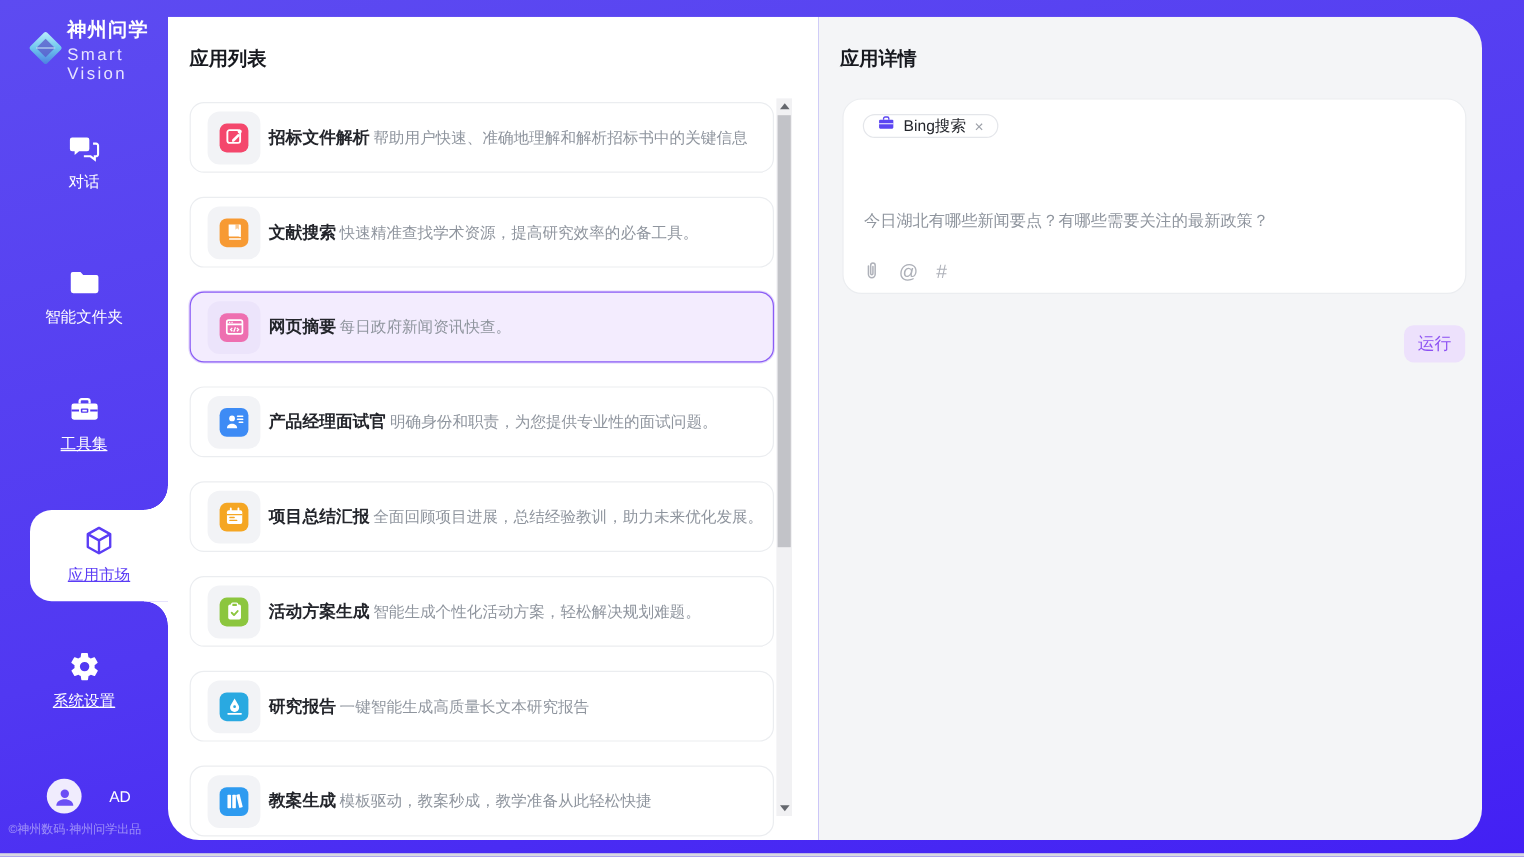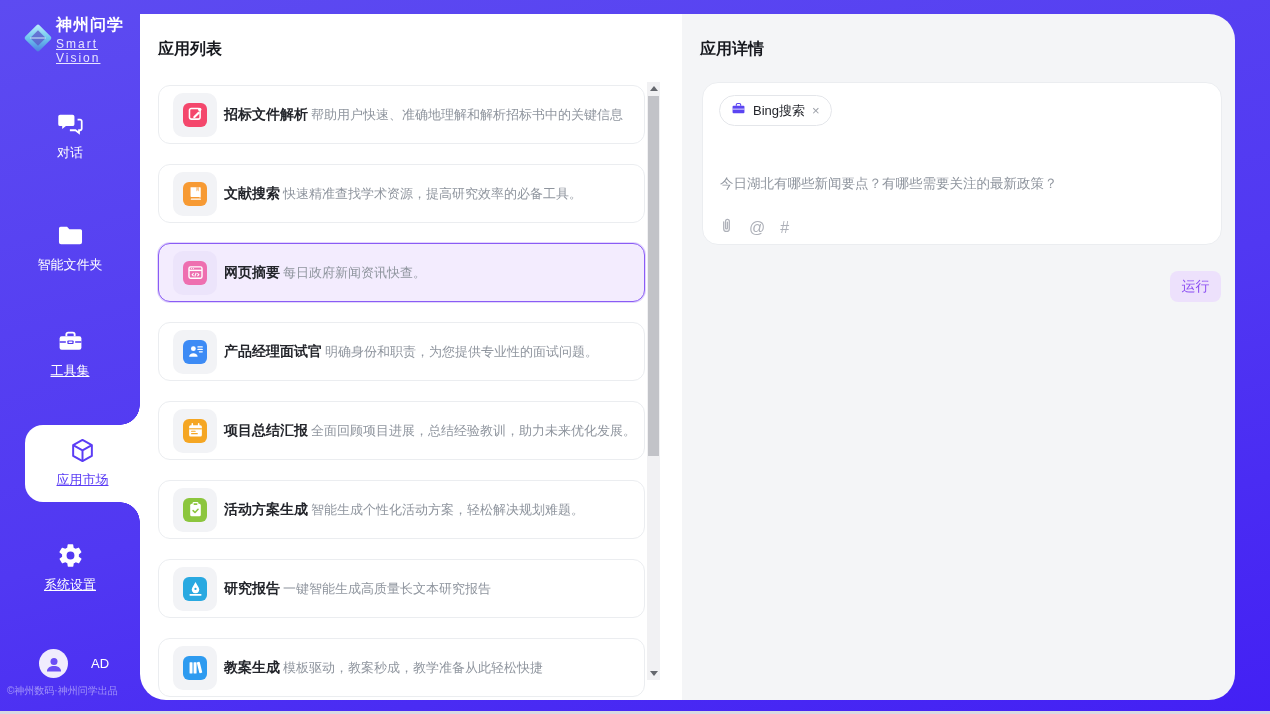--- a/index.html
+++ b/index.html
@@ -8,21 +8,21 @@
     font-family:"Liberation Sans","DejaVu Sans",sans-serif;
     background:linear-gradient(165deg,#5d4bf1 0%,#5138f2 55%,#4320f4 100%);
     position:relative; color:#1f2329;
   }
   .bottom-line { position:absolute; left:0; bottom:0; width:100%; height:3px; background:#d8d9e2; z-index:9; }
 
   
   .sidebar { position:absolute; left:0; top:0; width:140px; height:100%; z-index:2; }
   .logo { position:absolute; top:15px; left:20px; display:flex; align-items:center; }
   .logo-text .t1 { color:#fff; font-size:16px; font-weight:bold; letter-spacing:1px; }
-  .logo-text .t2 { color:#e7e4ff; font-size:12px; letter-spacing:2px; margin-top:1px;text-decoration:underline; }
+  .logo-text .t2 { color:#e7e4ff; font-size:14px; letter-spacing:2px; margin-top:1px; }
   .nav-item { position:absolute; left:0; width:140px; text-align:center; cursor:pointer; }
   .nav-item .nico { display:block; margin:0 auto 6px; width:27px; height:27px; }
   .nav-item .nlabel { color:#fff; font-size:13px; }
   .nav-item .nlabel.underlined { text-decoration:underline; }
   .nav-item.active {
     left:25px; width:115px; background:#fff; border-radius:18px 0 0 18px;
     padding:12px 0 13px; text-align:center;
   }
   .nav-item.active::before {
     content:""; position:absolute; right:0; top:-20px; width:20px; height:20px;
@@ -68,21 +68,21 @@
   .tri-up { width:0; height:0; border-left:4px solid transparent; border-right:4px solid transparent; border-bottom:5px solid #65686e; }
   .tri-down { width:0; height:0; border-left:4px solid transparent; border-right:4px solid transparent; border-top:5px solid #65686e; }
   .sb-thumb { position:absolute; left:1px; top:14px; width:11px; height:360px; background:#c2c3c8; cursor:pointer; }
 
   
   .input-card {
     position:absolute; left:20px; top:68px; width:520px; height:163px;
     background:#fff; border:1px solid #ebedf0; border-radius:16px;
   }
   .tool-chip {
-    position:absolute; left:16px; top:12px; height:31px; border:1px solid #e4e6ea; border-radius:16px;
+    position:absolute; left:16px; top:12px; height:20px; border:1px solid #e4e6ea; border-radius:16px;
     display:flex; align-items:center; gap:7px; padding:0 11px; background:#fff; cursor:pointer;
   }
   .tool-chip .chip-label { font-size:13px; color:#23252b; }
   .chip-close { color:#9ca0a8; font-size:13px; line-height:1; cursor:pointer; }
   .question { position:absolute; left:17px; top:67px; width:480px; font-size:13.5px; color:#8f959e; line-height:19px; cursor:text;margin-top:24px; }
   .attach-row { position:absolute; left:16px; top:134px; display:flex; align-items:center; gap:15px; color:#aeb1b9; }
   .attach-row .txt-ic { font-size:16px; line-height:16px; cursor:pointer; }
   .run-btn {
     position:absolute; left:488px; top:257px; width:51px; height:31px; border:none;
     background:#ede1fc; color:#8c50f2; font-size:14px; border-radius:8px; cursor:pointer;

